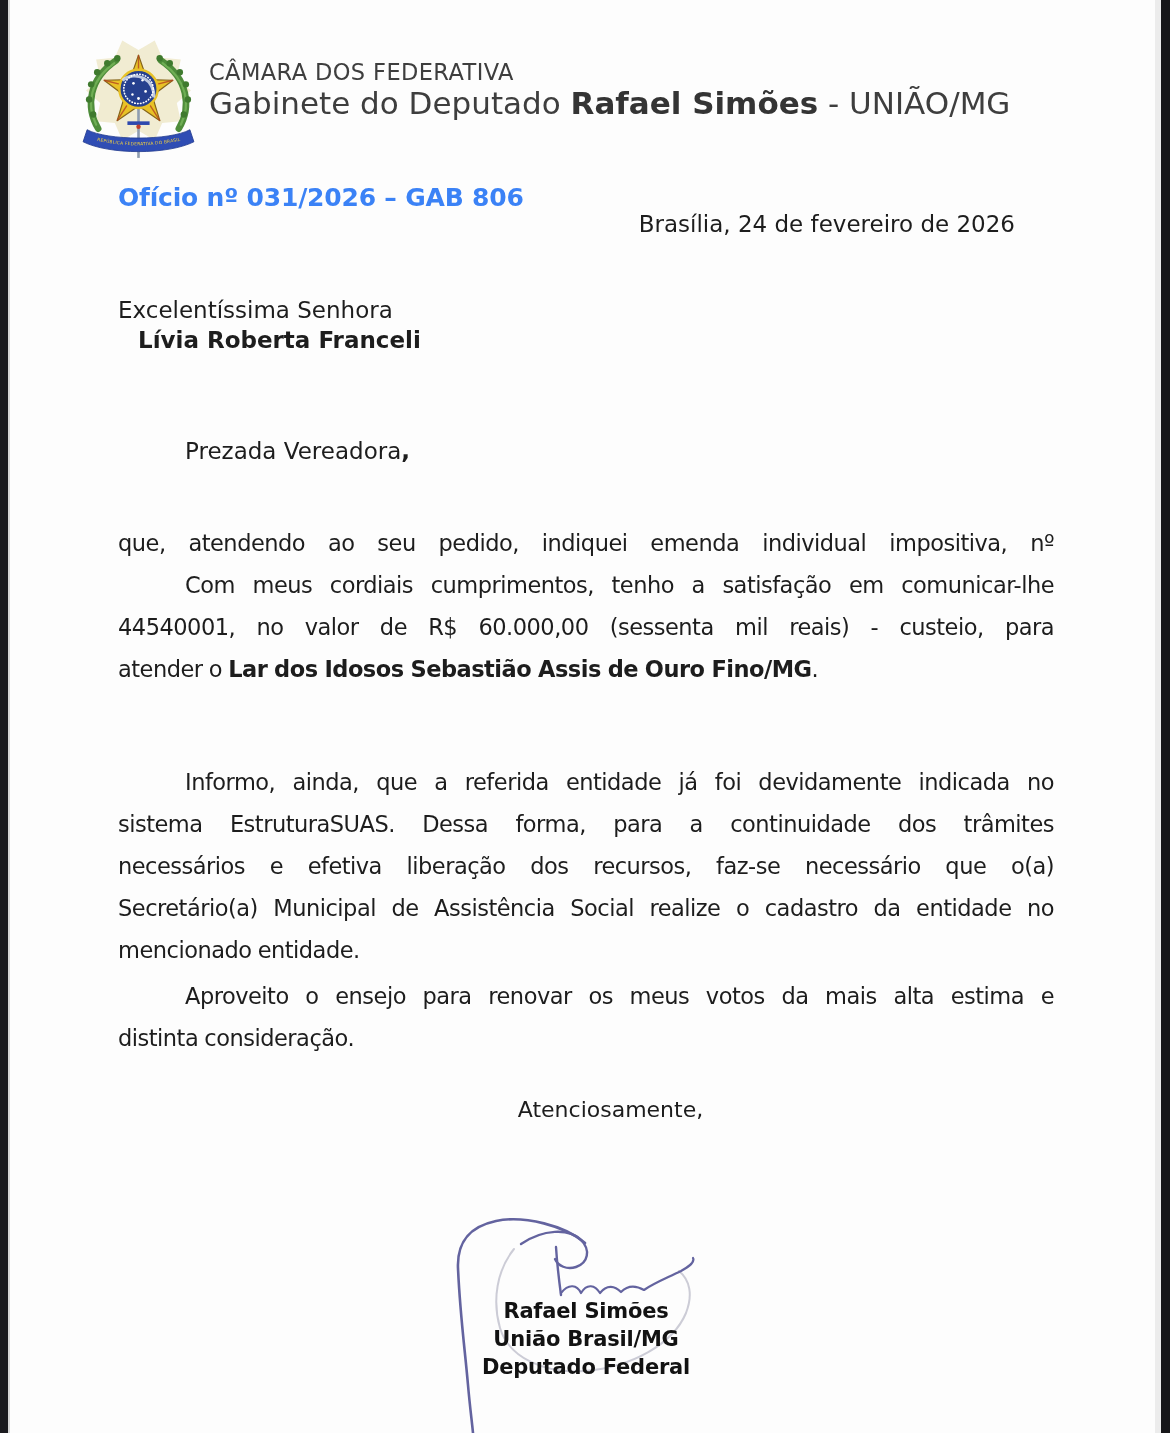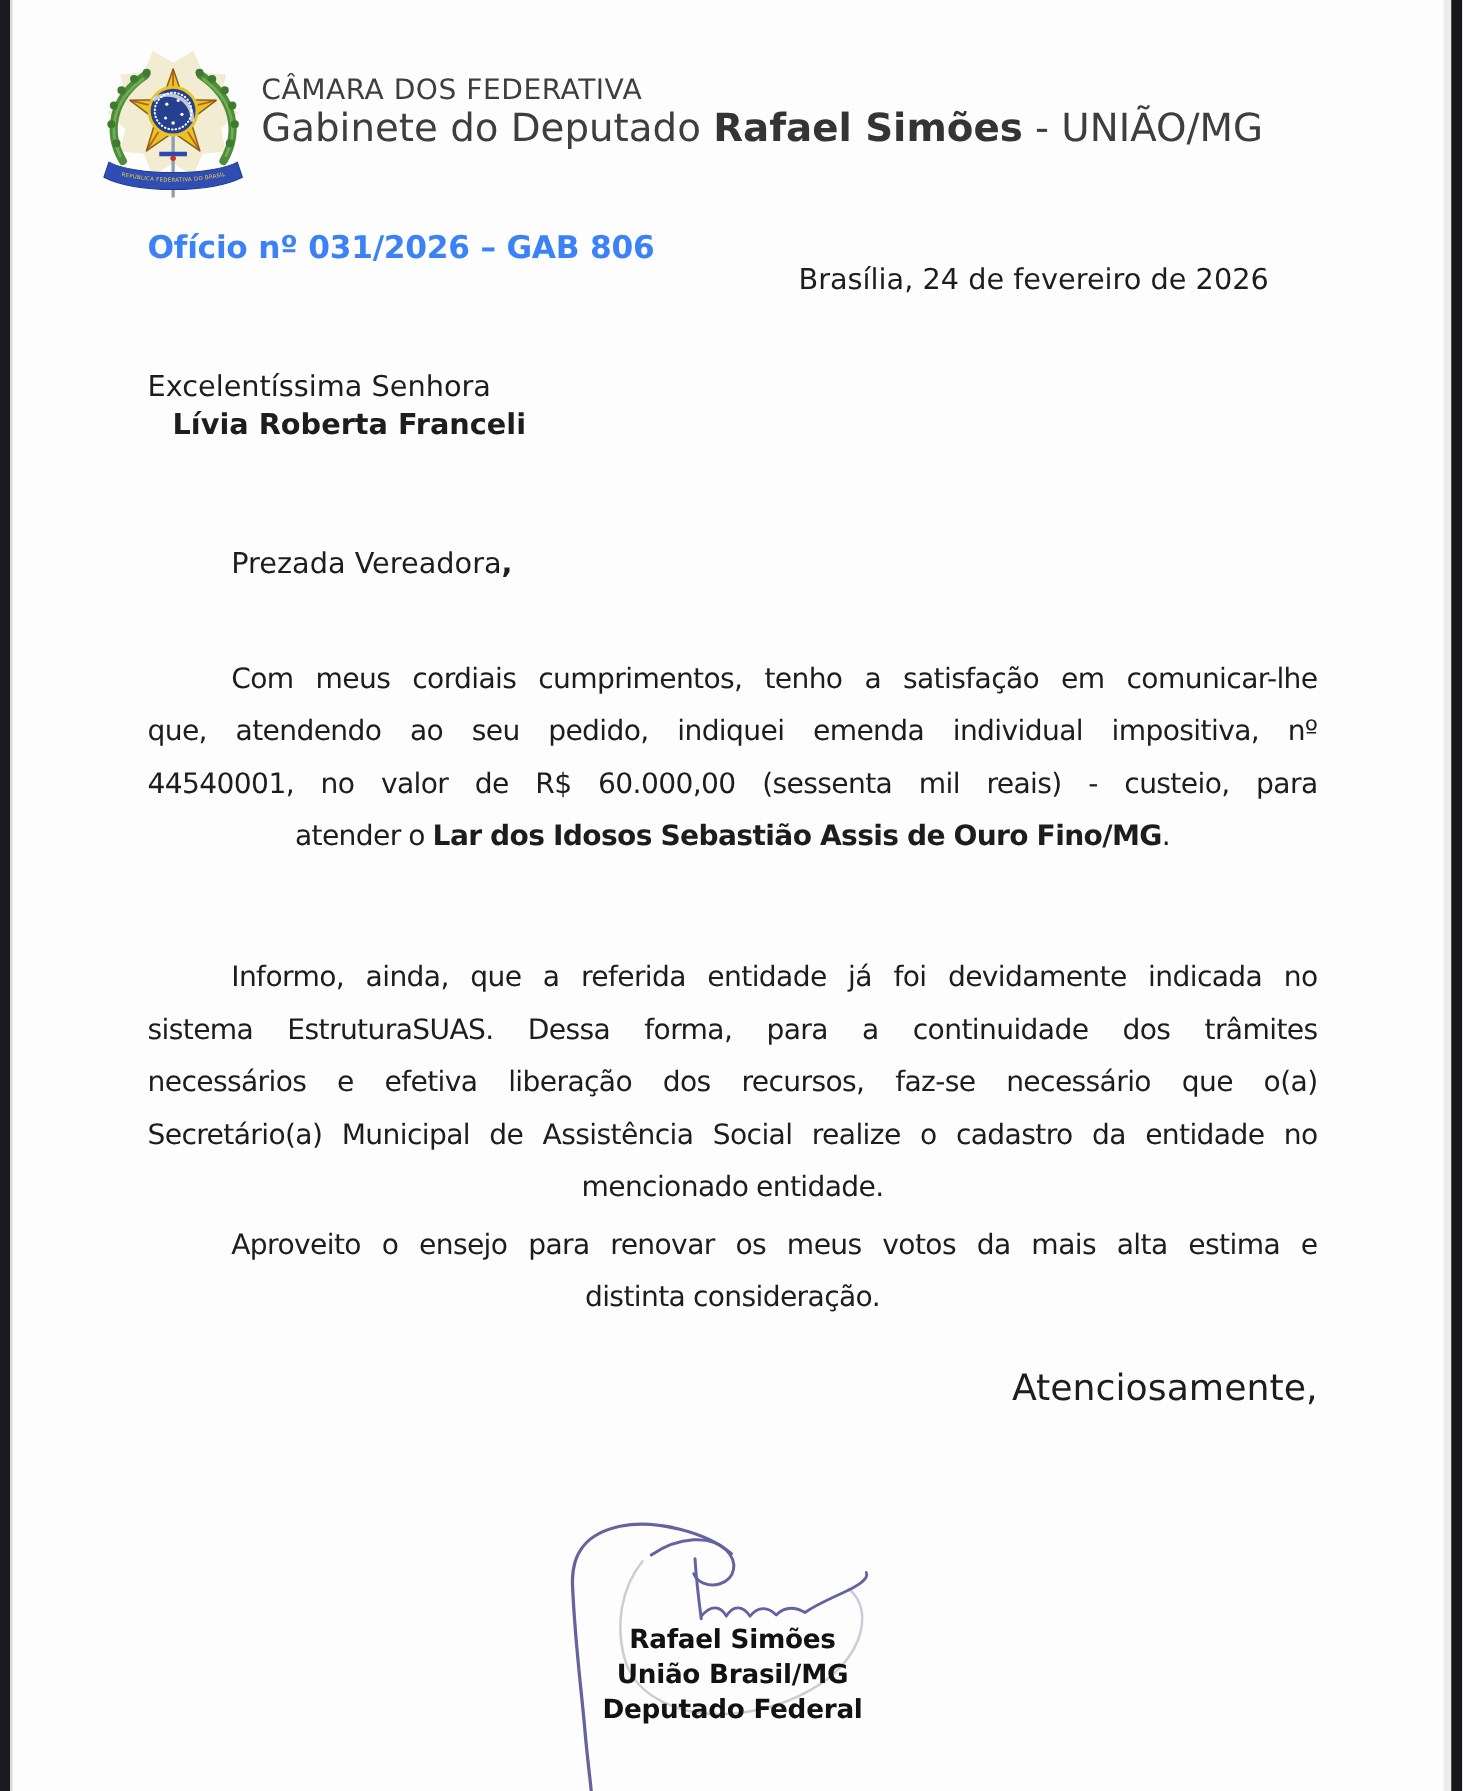--- a/index.html
+++ b/index.html
@@ -24,28 +24,28 @@
   .ref{position:absolute;left:118px;top:183px;font-size:25px;font-weight:700;color:#3b82f6;letter-spacing:-0.2px;}
   .dateline{position:absolute;top:211px;right:155px;font-size:23px;}
 
   .recipient{position:absolute;left:118px;top:296px;font-size:23px;line-height:29.5px;}
   .rname{font-weight:700;margin-left:20px;}
 
   .salutation{position:absolute;left:185px;top:438px;font-size:23px;}
   .salutation .comma{font-weight:700;}
 
   .para{position:absolute;left:118px;width:936px;font-size:22.5px;letter-spacing:-0.5px;word-spacing:-0.5px;}
-  .jline,.lline{line-height:42px;height:42px;overflow:hidden;white-space:normal;text-align:center;}
+  .jline,.lline{line-height:42px;height:42px;overflow:hidden;white-space:normal;}
   .jline{text-align:justify;text-align-last:justify;}
   .jline::after{content:"";display:inline-block;width:100%;height:0;}
   .indent{text-indent:67px;}
   .p1{top:522px;} .p2{top:761px;} .p3{top:975px;}
   .bold{font-weight:700;}
 
-  .closing{position:absolute;left:118px;top:1095px;width:936px;text-align:right;text-indent:49px;font-size:29px;line-height:30px;}
+  .closing{position:absolute;left:118px;top:1095px;width:936px;text-align:center;text-indent:49px;font-size:22px;line-height:30px;}
 
   .signature-svg{position:absolute;left:400px;top:1195px;width:380px;height:238px;}
 
   .sigblock{position:absolute;left:118px;top:1297px;width:936px;text-align:center;
     font-weight:700;font-size:21px;line-height:28px;color:#121212;letter-spacing:-0.2px;}
 </style>
 </head>
 <body>
 
 <div class="page">
@@ -130,22 +130,22 @@
   <div class="dateline">Brasília, 24 de fevereiro de 2026</div>
 
   <div class="recipient">
     <div>Excelentíssima Senhora</div>
     <div class="rname">Lívia Roberta Franceli</div>
   </div>
 
   <div class="salutation"><span>Prezada Vereadora</span><span class="comma">,</span></div>
 
   <div class="para p1">
+    <div class="jline">que, atendendo ao seu pedido, indiquei emenda individual impositiva, nº</div>
     <div class="jline indent">Com meus cordiais cumprimentos, tenho a satisfação em comunicar-lhe</div>
-    <div class="jline">que, atendendo ao seu pedido, indiquei emenda individual impositiva, nº</div>
     <div class="jline">44540001, no valor de R$ 60.000,00 (sessenta mil reais) - custeio, para</div>
     <div class="lline"><span>atender o </span><span class="bold">Lar dos Idosos Sebastião Assis de Ouro Fino/MG</span><span>.</span></div>
   </div>
 
   <div class="para p2">
     <div class="jline indent">Informo, ainda, que a referida entidade já foi devidamente indicada no</div>
     <div class="jline">sistema EstruturaSUAS. Dessa forma, para a continuidade dos trâmites</div>
     <div class="jline">necessários e efetiva liberação dos recursos, faz-se necessário que o(a)</div>
     <div class="jline">Secretário(a) Municipal de Assistência Social realize o cadastro da entidade no</div>
     <div class="lline">mencionado entidade.</div>

